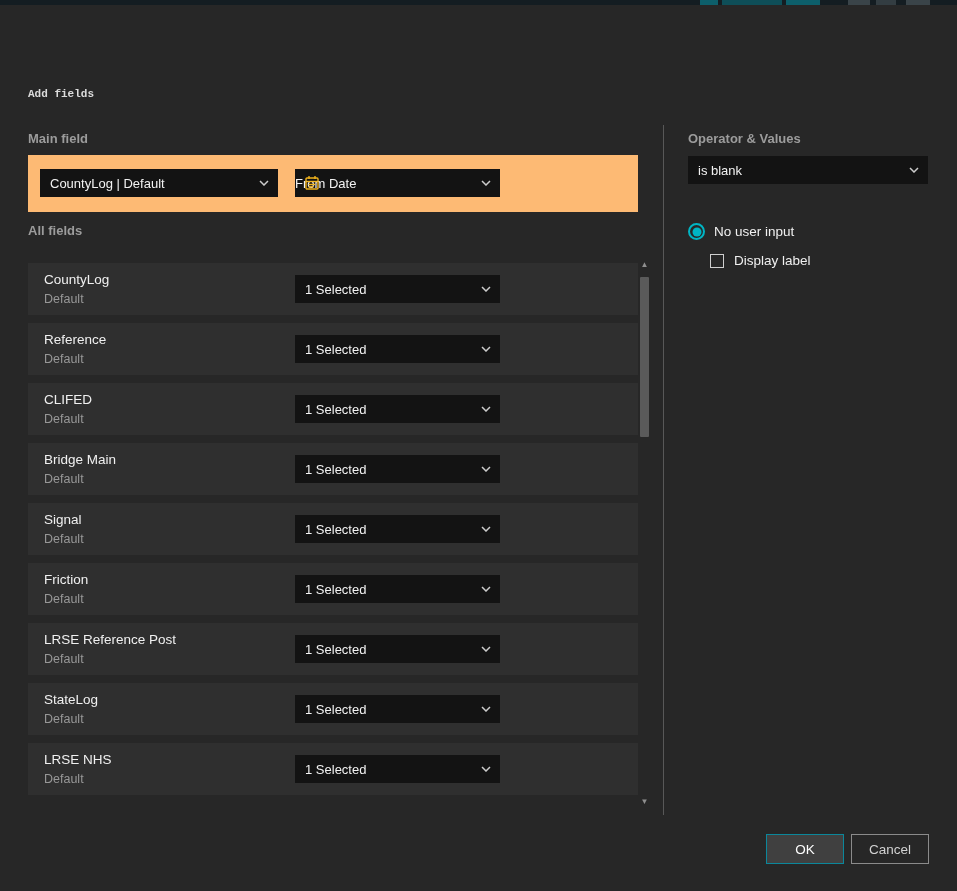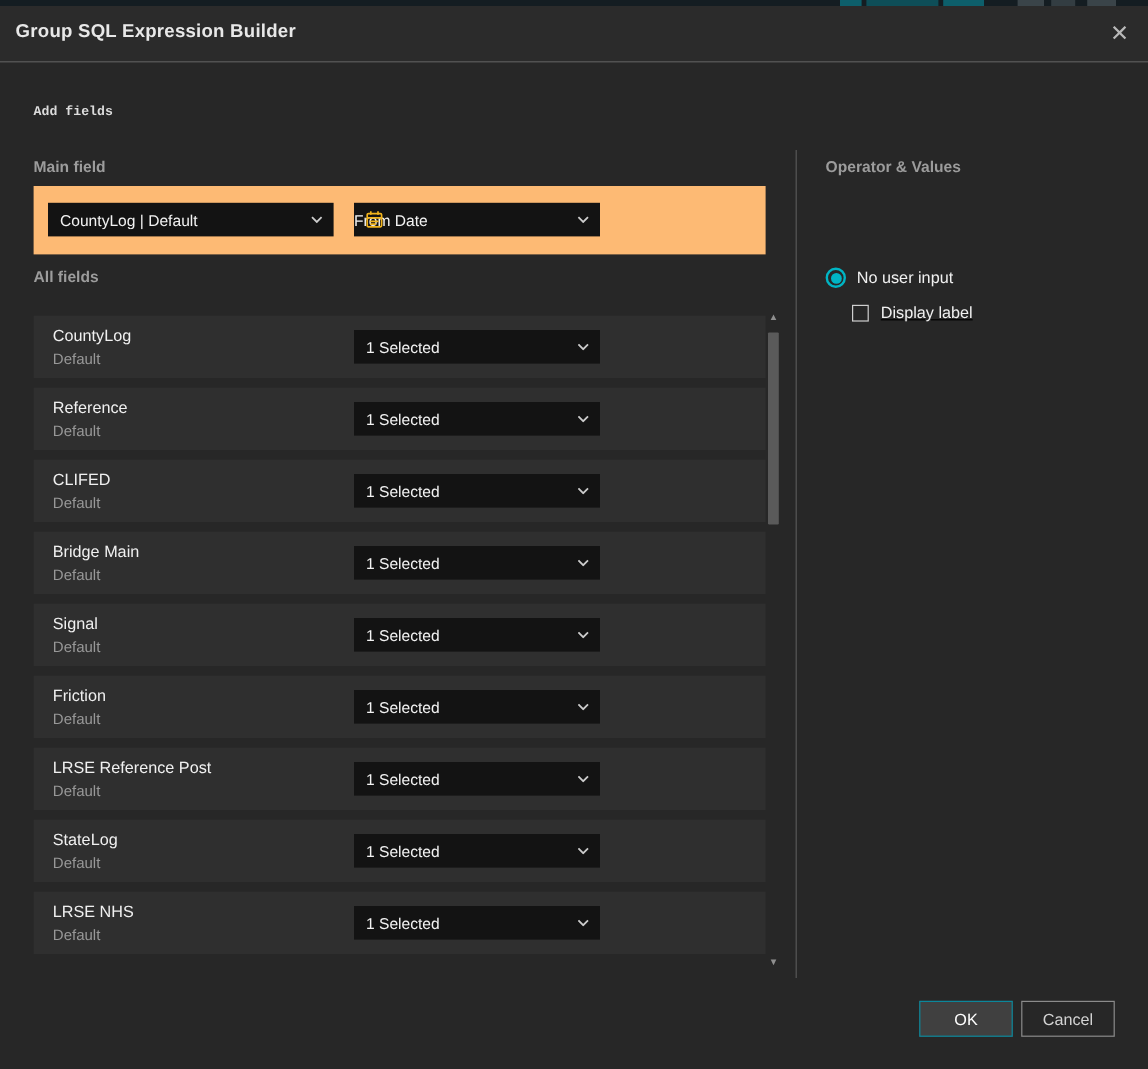--- a/index.html
+++ b/index.html
@@ -47,21 +47,21 @@
   .v-divider { position:absolute; left:663px; top:120px; width:1px; height:690px; background:#585858; }
 
   
   .sel-operator { left:688px; top:151px; width:240px; padding-left:10px; }
 
   .radio-row { position:absolute; left:688px; top:218px; display:flex; align-items:center; cursor:pointer; }
   .radio-outer { width:17px; height:17px; border-radius:50%; border:2px solid #00b5c4; position:relative; background:transparent; }
   .radio-outer .dot { position:absolute; left:50%; top:50%; width:9px; height:9px; border-radius:50%; background:#00b5c4; transform:translate(-50%,-50%); }
   .radio-label { margin-left:9px; font-size:13.5px; color:#f0f0f0; }
 
-  .check-row { position:absolute; left:710px; top:248px; display:flex; align-items:center; cursor:pointer;text-decoration:underline; }
+  .check-row { position:absolute; left:710px; top:248px; display:flex; align-items:center; cursor:pointer; }
   .checkbox { width:14px; height:14px; border:1.5px solid #cfcfcf; background:transparent; }
   .check-label { margin-left:10px; font-size:13.5px; color:#f0f0f0; }
 
   
   .btn { position:absolute; top:829px; width:78px; height:30px; font-size:13.5px; display:flex; align-items:center; justify-content:center; cursor:pointer; font-family:"Liberation Sans", sans-serif; }
   .btn-ok { left:766px; background:#404040; color:#ffffff; border:1px solid #0b879b; }
   .btn-cancel { left:851px; background:transparent; color:#d2d2d2; border:1px solid #8b8b8b; }
 </style>
 </head>
 <body>
@@ -72,24 +72,20 @@
     <div class="frag" style="left:700px;width:18px;background:#0d5f6b;"></div>
     <div class="frag" style="left:722px;width:60px;background:#0e4e58;"></div>
     <div class="frag" style="left:786px;width:34px;background:#0d5f6b;"></div>
     <div class="frag" style="left:848px;width:22px;background:#3a4449;"></div>
     <div class="frag" style="left:876px;width:20px;background:#333d42;"></div>
     <div class="frag" style="left:906px;width:24px;background:#3a4449;"></div>
   </div>
 
   <div class="dialog">
 
-    <div class="titlebar">
-      <div class="title">Group SQL Expression Builder</div>
-      <div class="close-btn">✕</div>
-    </div>
 
     <div class="h-add">Add fields</div>
 
     <div class="h-sub" style="left:28px; top:126px;">Main field</div>
     <div class="mainfield-box">
       <div class="select sel-layer">
         <span class="sel-text">CountyLog | Default</span>
         <span class="chev">
           <svg width="10" height="6" viewBox="0 0 10 6">
               <path d="M1 1l4 4 4-4" fill="none" stroke="#cccccc" stroke-width="1.5"></path>
@@ -231,20 +227,28 @@
 
     <div class="scrollbar">
       <div class="scroll-arrow" style="top:3px;">▲</div>
       <div class="scroll-thumb"></div>
       <div class="scroll-arrow" style="top:540px;">▼</div>
     </div>
 
     <div class="v-divider"></div>
 
     <div class="h-sub" style="left:688px; top:126px;">Operator &amp; Values</div>
+    <div class="select sel-operator">
+      <span class="sel-text">is blank</span>
+      <span class="chev">
+        <svg width="10" height="6" viewBox="0 0 10 6">
+            <path d="M1 1l4 4 4-4" fill="none" stroke="#cccccc" stroke-width="1.5"></path>
+          </svg>
+      </span>
+    </div>
 
     <div class="radio-row">
       <span class="radio-outer">
           <span class="dot"></span>
         </span>
       <span class="radio-label">No user input</span>
     </div>
 
     <div class="check-row">
       <span class="checkbox"></span>

